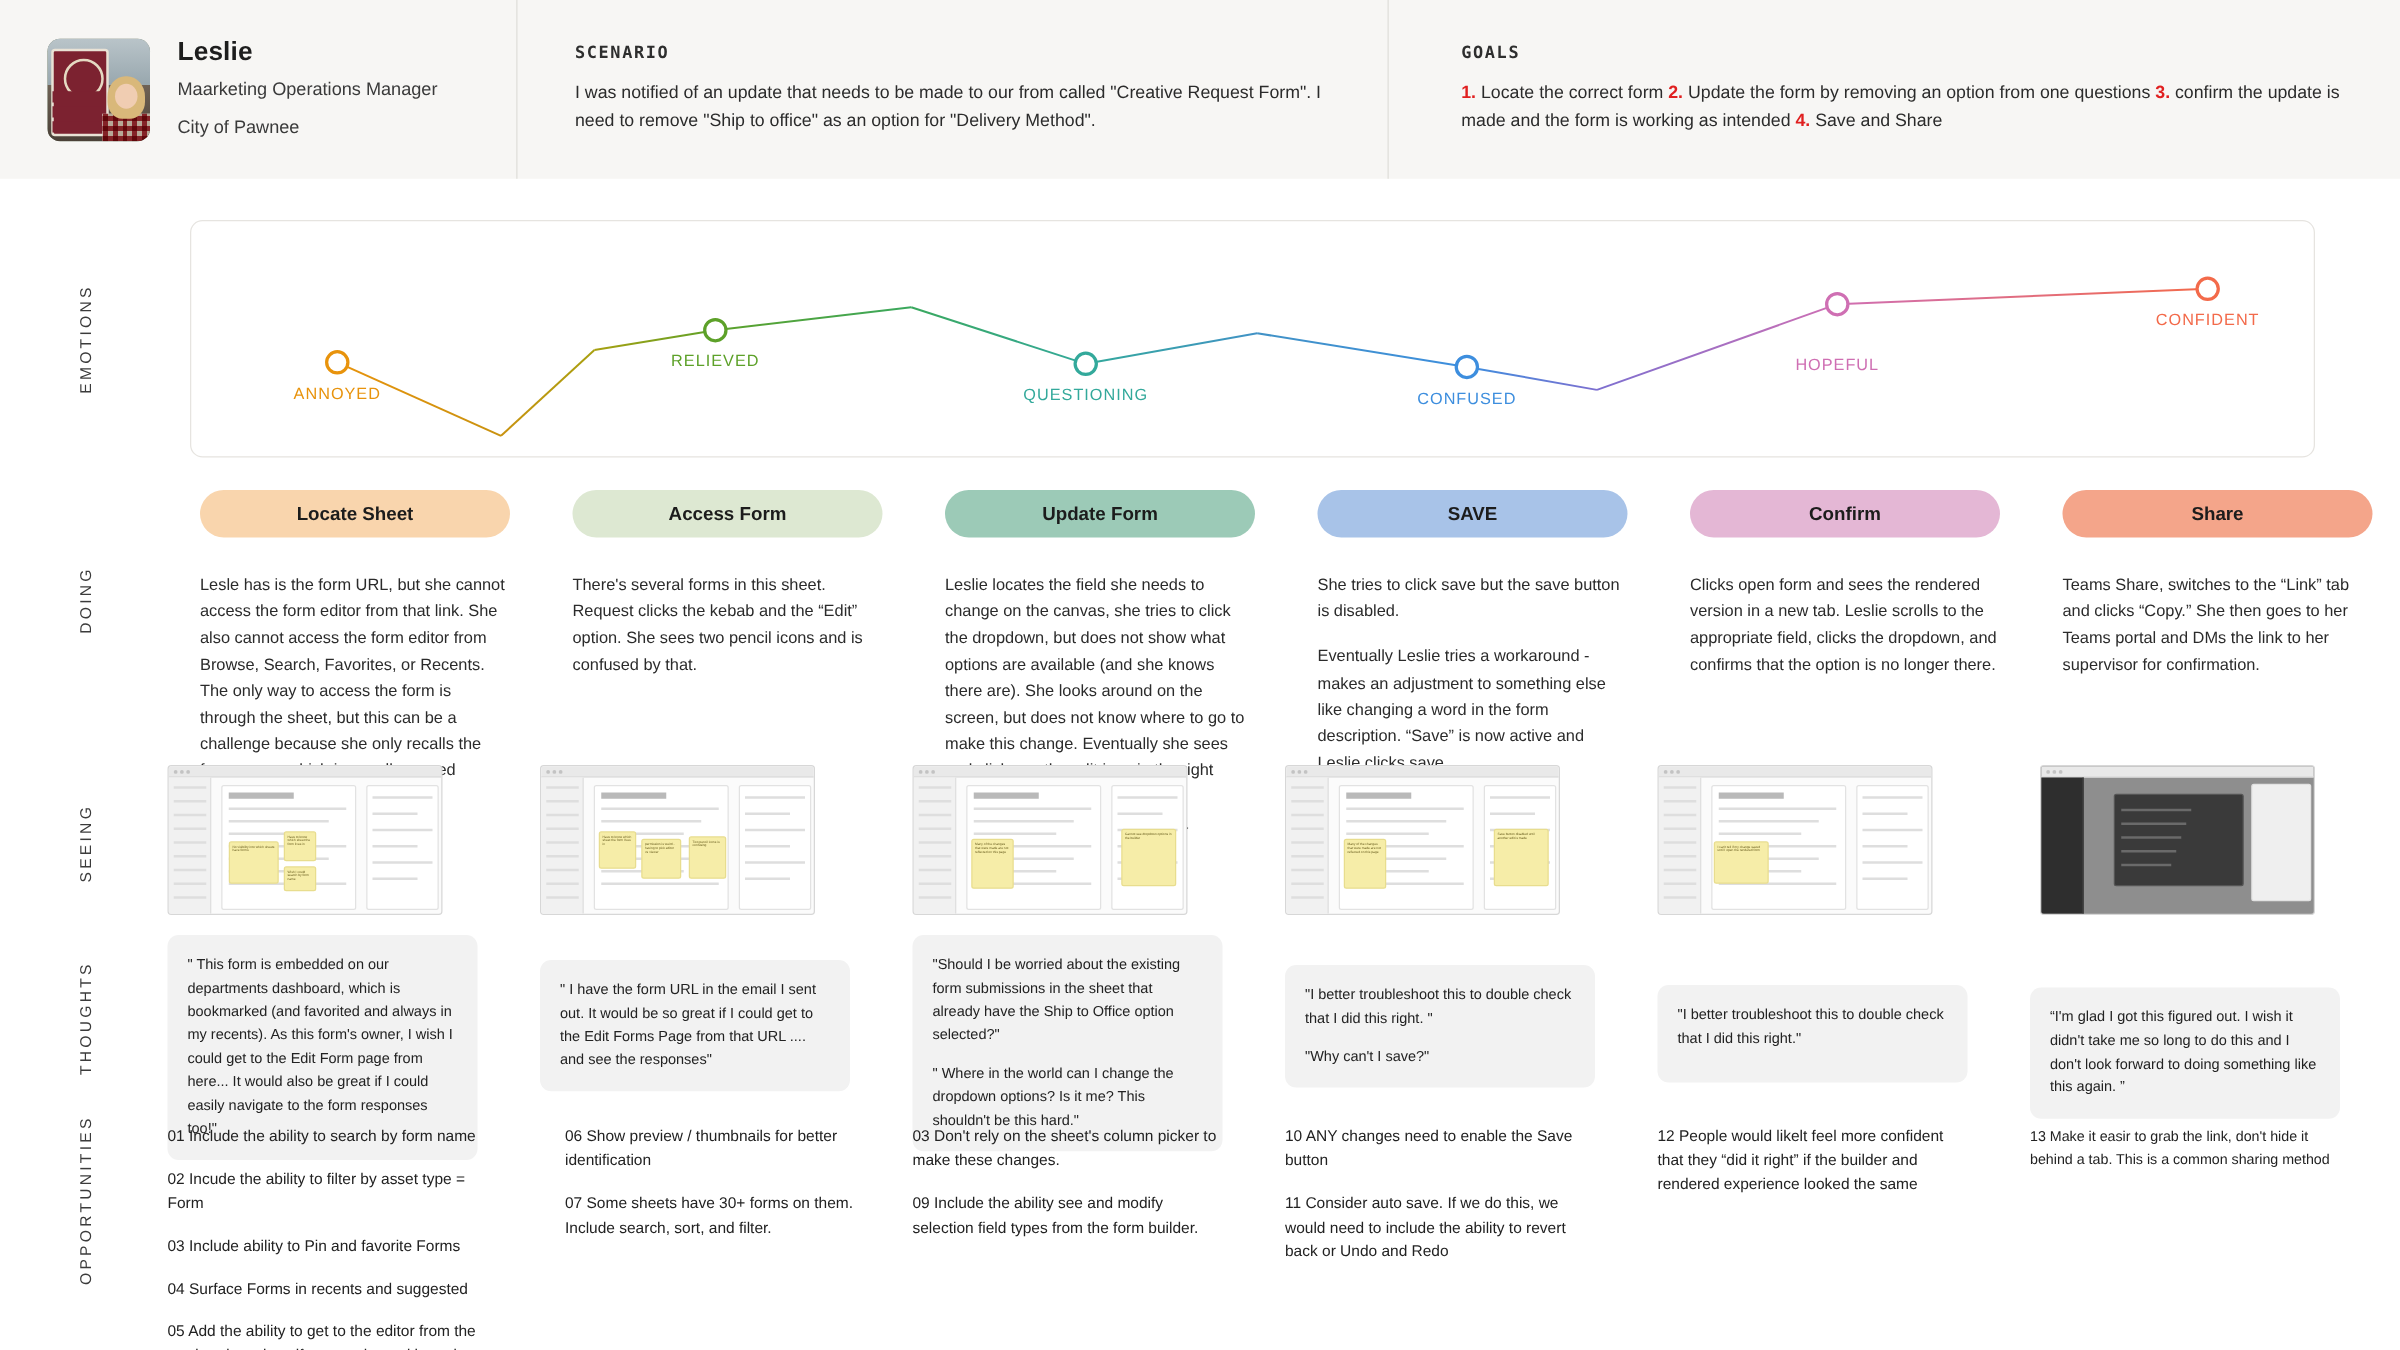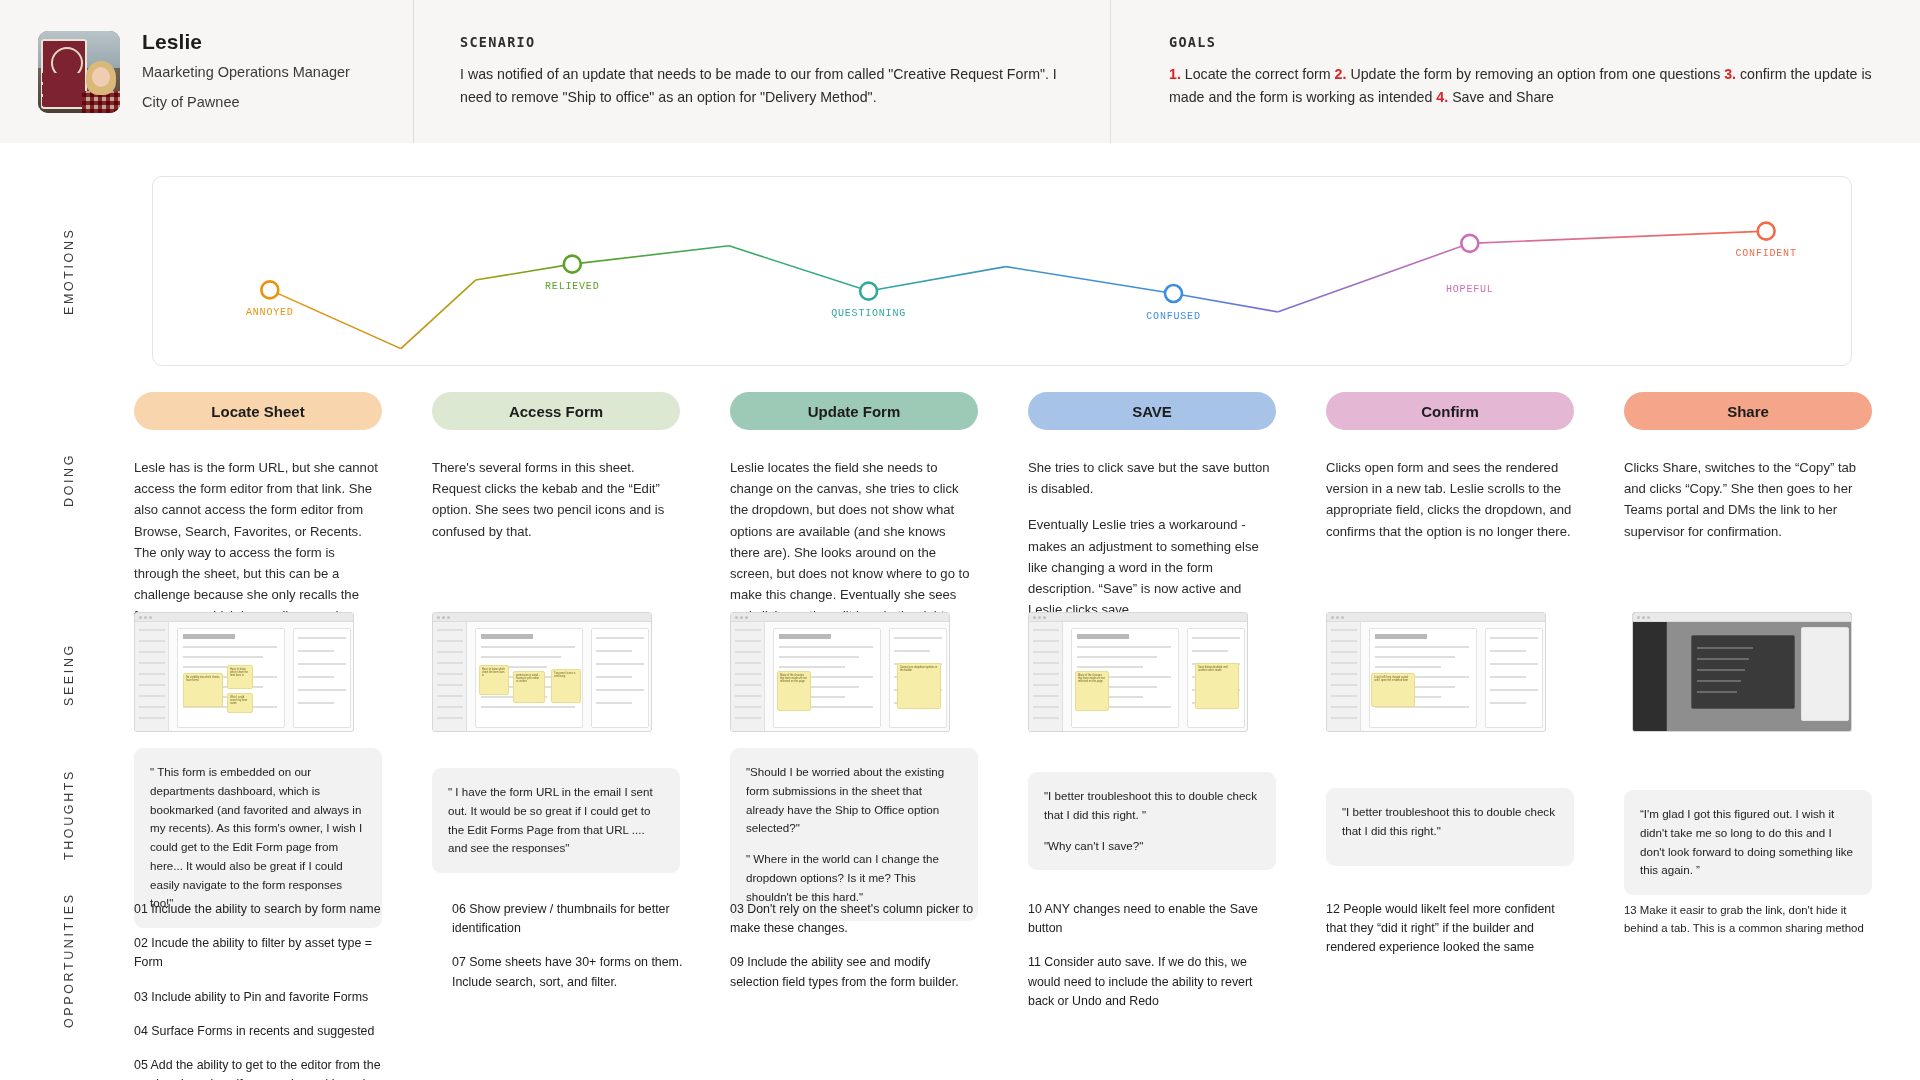--- a/index.html
+++ b/index.html
@@ -59,28 +59,28 @@
     text-align: center;
   }
 
   
   .emopanel {
     position: absolute; left: 152px; top: 176px; width: 1700px; height: 190px;
     border: 1px solid #e6e4e0; border-radius: 10px; background: #fff;
   }
   .emosvg { position: absolute; left: 0; top: 0; }
   .emolabel {
-    position: absolute; font-size: 10px; letter-spacing: .8px;
-    font-family: Liberation Mono, monospace; white-space: nowrap;
+    position: absolute; font-size: 13px; letter-spacing: .8px;
+    font-family: Liberation Sans, sans-serif; white-space: nowrap;
     transform: translateX(-50%);
   }
 
   
   .cols { position: absolute; left: 134px; top: 392px; width: 1740px; }
-  .col { position: absolute; top: 0; width: 248px; }
+  .col { position: absolute; top: 0; width: 248px; margin-left: 26px; }
 
   .phase {
     height: 38px; border-radius: 19px; display: flex;
     align-items: center; justify-content: center;
     font-size: 15px; font-weight: 700; color: #1c1c1c;
   }
   .doing-text {
     margin-top: 27px; font-size: 13.1px; line-height: 1.62; color: #2b2b2b;
   }
   .doing-text p + p { margin-top: 15px; }
@@ -254,21 +254,21 @@
       </div>
       <div class="col" style="left: 1192px;">
         <div class="phase" style="background: rgb(228, 183, 213); text-align: center;">Confirm</div>
         <div class="doing-text">
           <p>Clicks open form and sees the rendered version in a new tab. Leslie scrolls to the appropriate field, clicks the dropdown, and confirms that the option is no longer there.</p>
         </div>
       </div>
       <div class="col" style="left: 1490px;">
         <div class="phase" style="background: rgb(244, 165, 138);">Share</div>
         <div class="doing-text">
-          <p>Clicks Share, switches to the “Copy” tab and clicks “Copy.” She then goes to her Teams portal and DMs the link to her supervisor for confirmation.</p>
+          <p>Teams Share, switches to the “Link” tab and clicks “Copy.” She then goes to her Teams portal and DMs the link to her supervisor for confirmation.</p>
         </div>
       </div>
     </div>
 
 <div class="thumb" style="left: 134px; top: 612px;">
       <div class="tb-bar"></div>
       <div class="tb-dots">
         <i></i>
         <i></i>
         <i></i>

